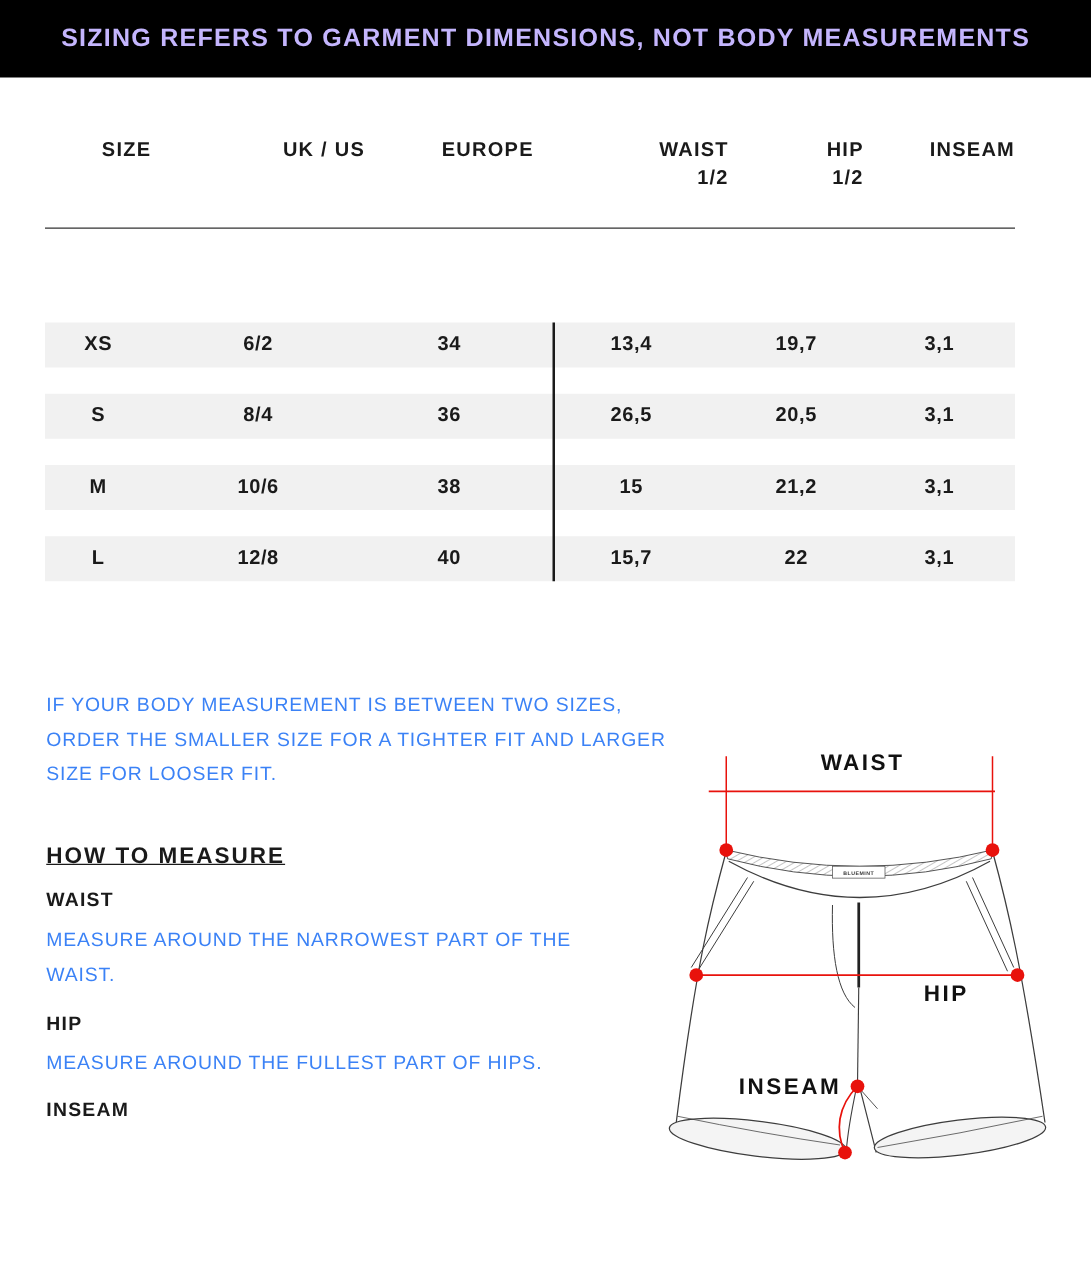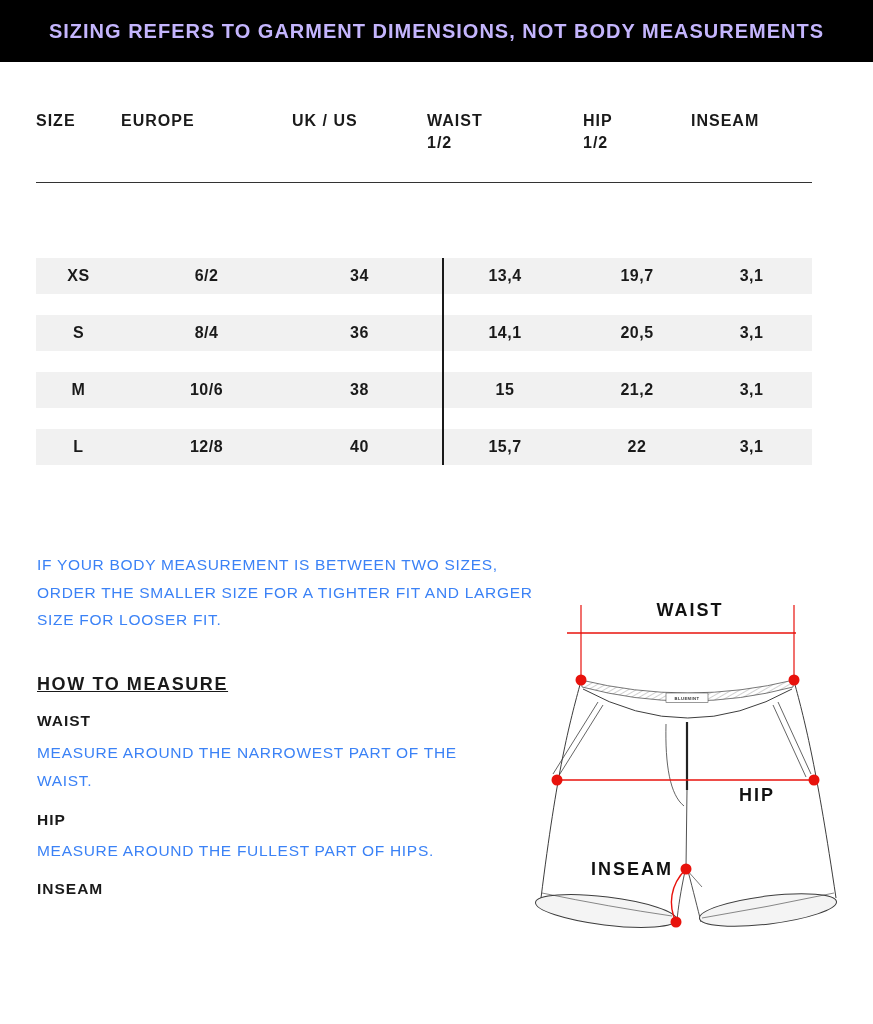--- a/index.html
+++ b/index.html
@@ -14,21 +14,21 @@
 
   
   .banner{position:absolute;top:0;left:0;width:873px;height:62px;background:#000;
     display:flex;align-items:center;justify-content:center;}
   .banner span{color:#c4b5fd;font-size:20px;font-weight:bold;letter-spacing:1px;white-space:nowrap;}
 
   
   .size-table{position:absolute;left:36px;top:100px;width:776px;}
   .thead{display:grid;grid-template-columns:85px 171px 135px 156px 108px 121px;
     padding-top:10px;height:83px;border-bottom:1.5px solid #333;}
-  .th{text-align:left;font-weight:bold;font-size:16px;letter-spacing:1px;line-height:22px;}
+  .th{text-align:right;font-weight:bold;font-size:16px;letter-spacing:1px;line-height:22px;}
   .tbody{position:relative;margin-top:75px;}
   .trow{display:grid;grid-template-columns:85px 171px 135px 156px 108px 121px;
     height:36px;margin-bottom:21px;background:var(--row-bg);align-items:center;}
   .trow:last-child{margin-bottom:0;}
   .td{text-align:center;font-weight:bold;font-size:16px;letter-spacing:0.5px;}
   .v-divider{position:absolute;left:406px;top:0;width:1.5px;height:207px;background:#1a1a1a;}
 
   
   .section-heading{position:absolute;left:37px;font-size:18px;font-weight:bold;letter-spacing:1.6px;}
   .body-text{position:absolute;left:37px;font-size:15.5px;letter-spacing:0.7px;line-height:27.5px;color:#3b82f6;}
@@ -49,25 +49,25 @@
     <span>SIZING REFERS TO GARMENT DIMENSIONS, NOT BODY MEASUREMENTS</span>
   </div>
 
   <div class="size-table">
     <div class="thead">
       <div class="th">
         <div>SIZE</div>
           <div></div>
       </div>
       <div class="th">
-        <div>EUROPE</div>
+        <div>UK / US</div>
           <div></div>
       </div>
       <div class="th">
-        <div>UK / US</div>
+        <div>EUROPE</div>
           <div></div>
       </div>
       <div class="th">
         <div>WAIST</div>
           <div>1/2</div>
       </div>
       <div class="th">
         <div>HIP</div>
           <div>1/2</div>
       </div>
@@ -83,21 +83,21 @@
         <div class="td">6/2</div>
         <div class="td">34</div>
         <div class="td">13,4</div>
         <div class="td">19,7</div>
         <div class="td">3,1</div>
       </div>
       <div class="trow">
         <div class="td">S</div>
         <div class="td">8/4</div>
         <div class="td">36</div>
-        <div class="td">14,1</div>
+        <div class="td">26,5</div>
         <div class="td">20,5</div>
         <div class="td">3,1</div>
       </div>
       <div class="trow">
         <div class="td">M</div>
         <div class="td">10/6</div>
         <div class="td">38</div>
         <div class="td">15</div>
         <div class="td">21,2</div>
         <div class="td">3,1</div>

